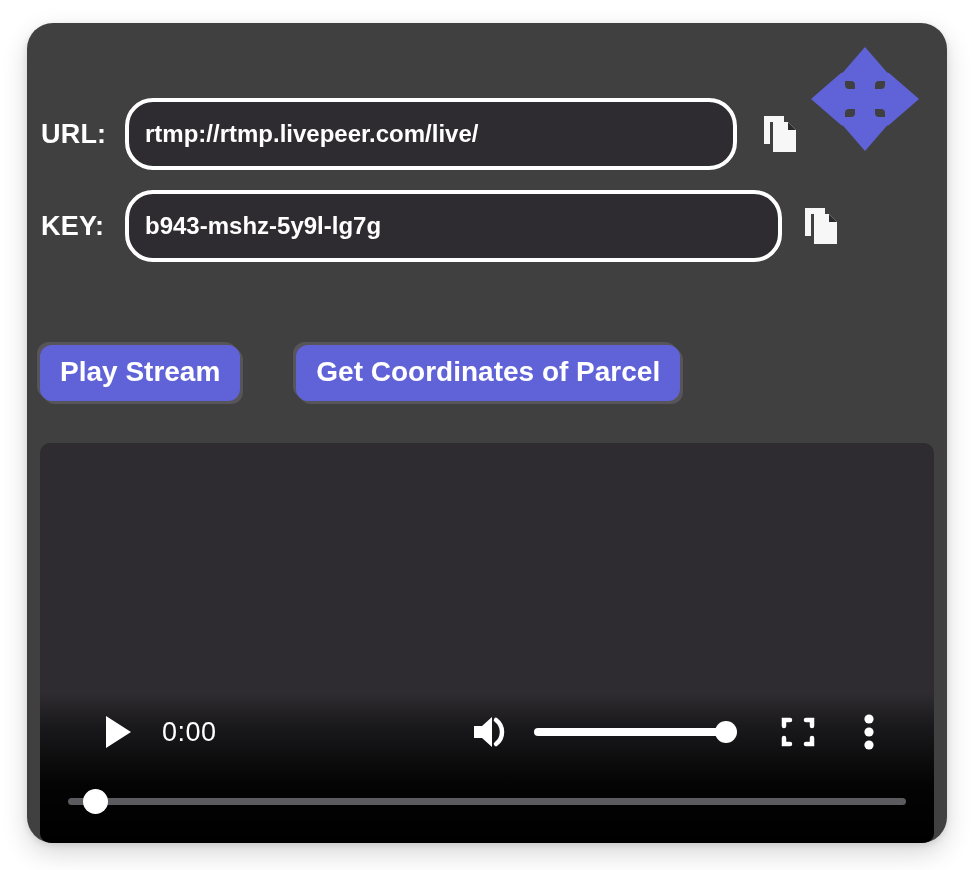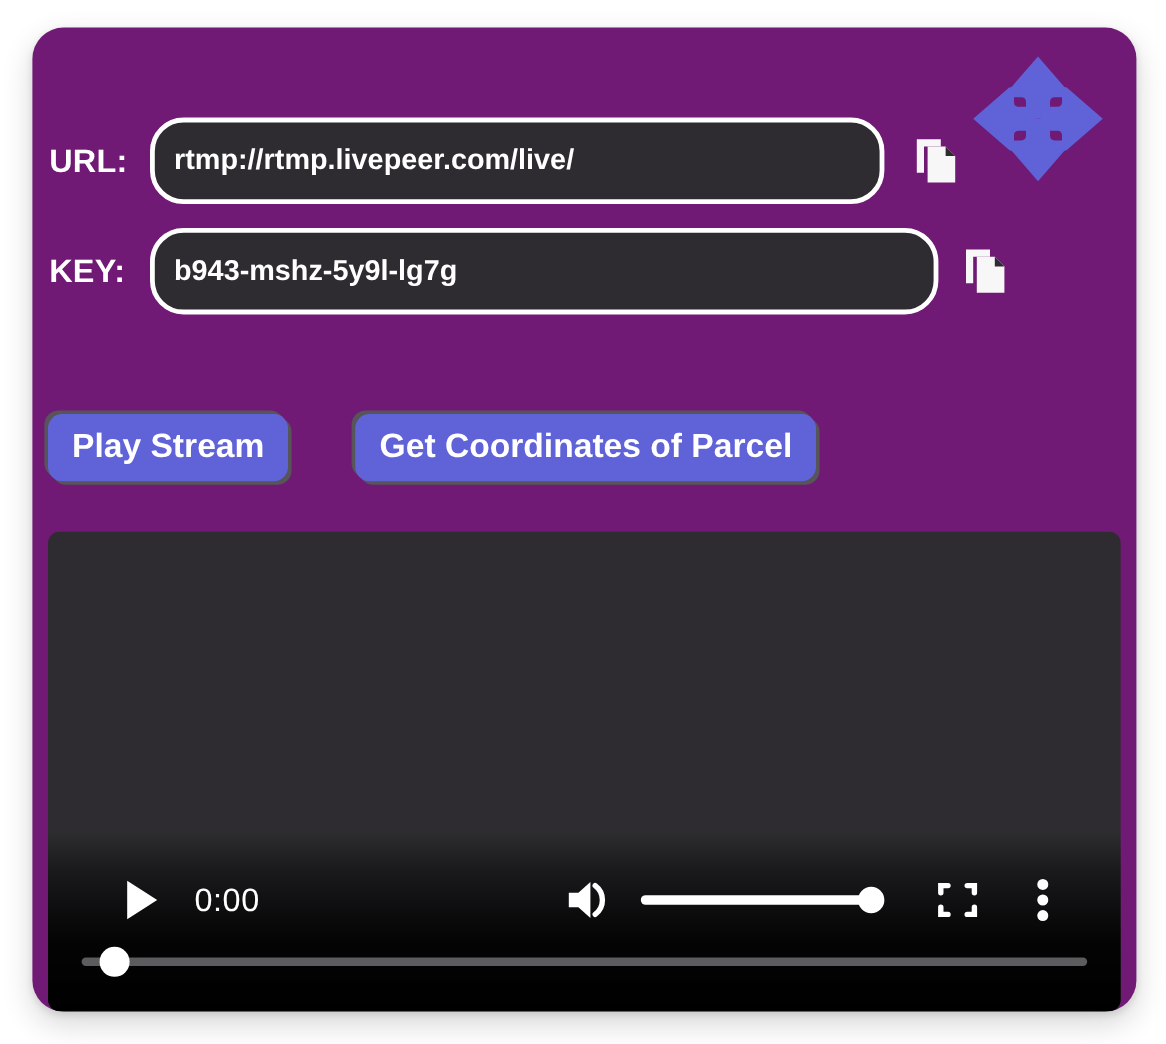--- a/index.html
+++ b/index.html
@@ -16,21 +16,21 @@
     position: relative;
   }
 
   
   #app-card {
     position: absolute;
     left: 27px;
     top: 23px;
     width: 920px;
     height: 820px;
-    background: #701a75;
+    background: #404040;
     border-radius: 26px;
     box-shadow: 0 10px 26px rgba(0,0,0,0.16), 0 2px 6px rgba(0,0,0,0.10);
     overflow: hidden;
   }
 
   
   #brand-logo {
     position: absolute;
     right: 16px;
     top: 12px;
@@ -138,21 +138,21 @@
     left: 0;
     right: 0;
     bottom: 0;
     height: 150px;
     background: linear-gradient(to bottom, rgba(0,0,0,0) 0%, rgba(0,0,0,0.45) 22%, rgba(0,0,0,0.92) 62%, #000 100%);
   }
   #controls-row {
     position: absolute;
     left: 0;
     right: 0;
-    top: 24px;
+    top: 6px;
     height: 66px;
     display: flex;
     align-items: center;
   }
   .ctrl-btn {
     background: transparent;
     border: none;
     padding: 0;
     cursor: pointer;
     display: flex;

